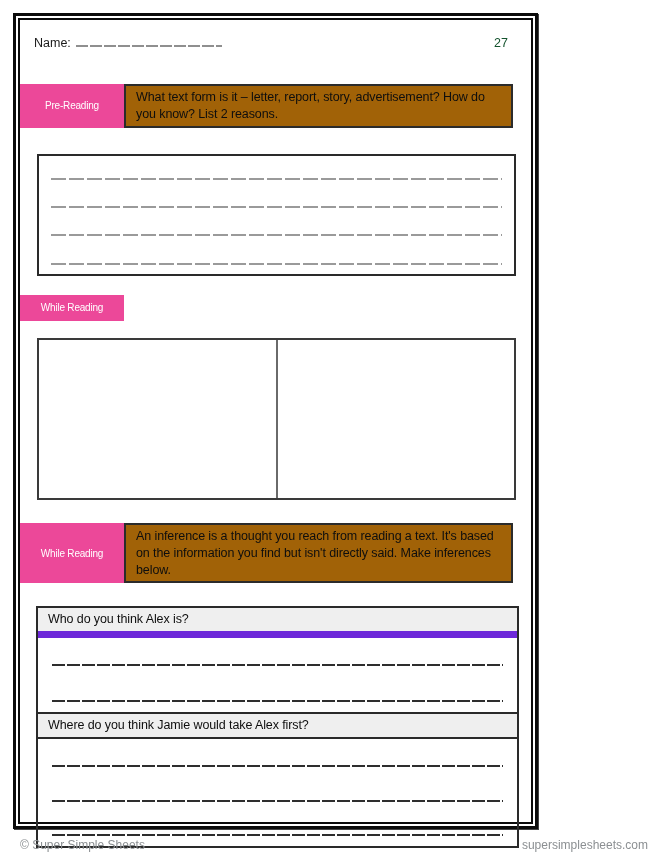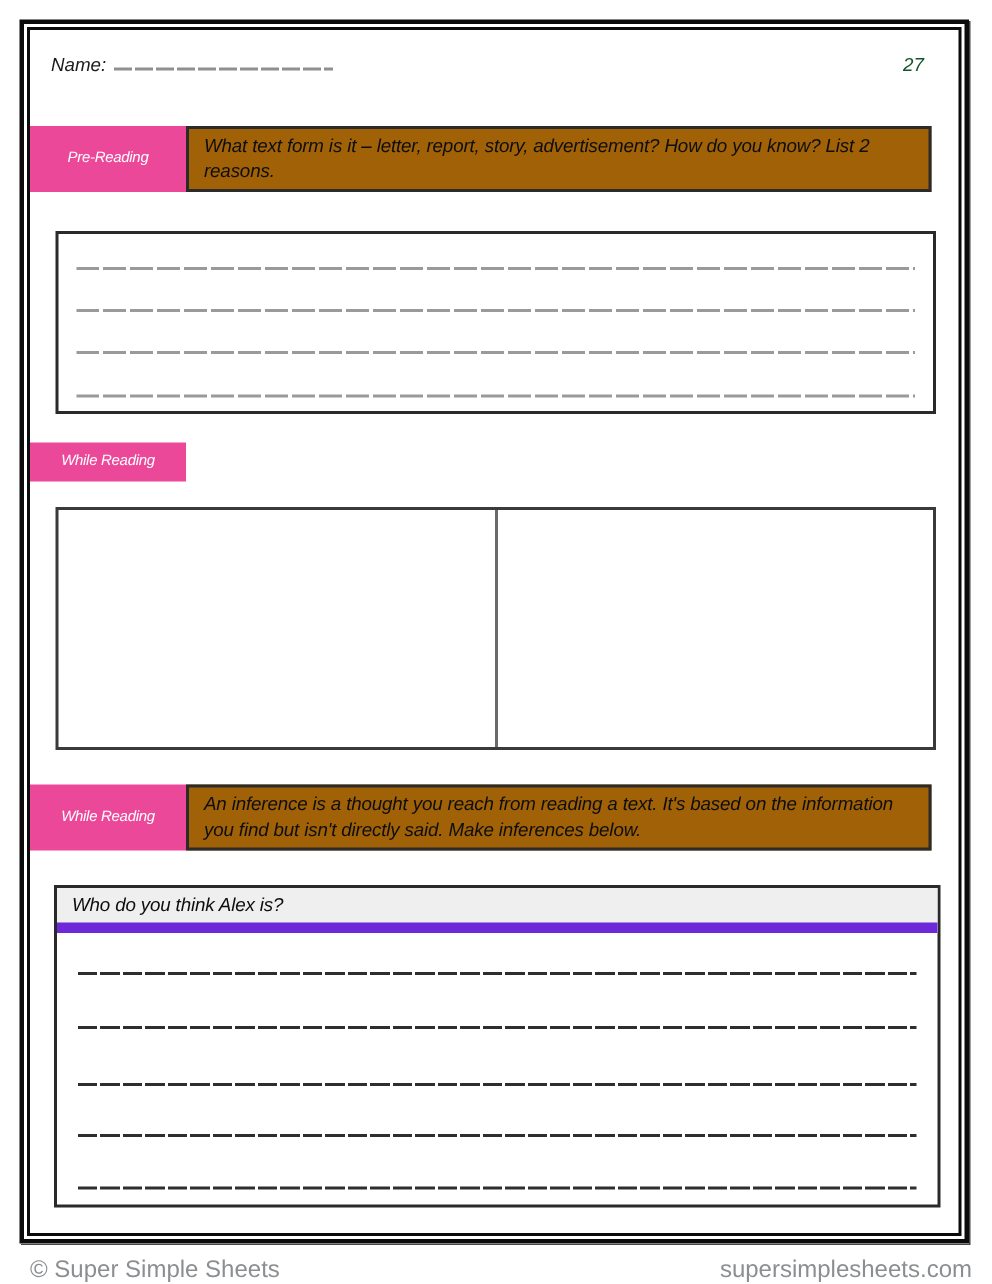--- a/index.html
+++ b/index.html
@@ -7,24 +7,23 @@
   body {
     background: #ffffff;
     font-family: "Liberation Sans", sans-serif;
     color: #111;
     position: relative;
     overflow: hidden;
   }
   .frame-outer {
     position: absolute;
     left: 13px; top: 13px;
-    width: 633px; height: 816px;
+    width: 525px; height: 816px;
     border: 3px solid #0b0b0b;
     box-shadow: 1px 1px 0 #444;
-    font-style: italic;
   }
   .frame-inner {
     position: absolute;
     inset: 2px;
     border: 2px solid #0b0b0b;
     padding: 0;
   }
   
   .header-row {
     display: flex;
@@ -151,21 +150,21 @@
   .answer-area .wline {
     height: 2px;
     background: repeating-linear-gradient(to right, #2e2e2e 0 13px, transparent 13px 15px);
   }
   
   .footer {
     position: absolute;
     left: 20px; right: 13px; top: 838px;
     display: flex;
     justify-content: space-between;
-    font-size: 16px;
+    font-size: 12px;
     color: #8b8f92;
   }
 </style>
 </head>
 <body>
 
 <div class="frame-outer">
   <div class="frame-inner">
 
     <div class="header-row">
@@ -205,20 +204,21 @@
         <span>An inference is a thought you reach from reading a text. It's based on the information you find but isn't directly said. Make inferences below.</span>
       </div>
     </div>
 
     <div class="qa-box">
       <div class="q-bar q1">Who do you think Alex is?</div>
       <div class="answer-area a1">
           <div class="wline"></div>
           <div class="wline"></div>
         </div>
+      <div class="q-bar q2">Where do you think Jamie would take Alex first?</div>
       <div class="answer-area a2">
           <div class="wline"></div>
           <div class="wline"></div>
           <div class="wline"></div>
         </div>
     </div>
 
   </div>
 </div>
 

